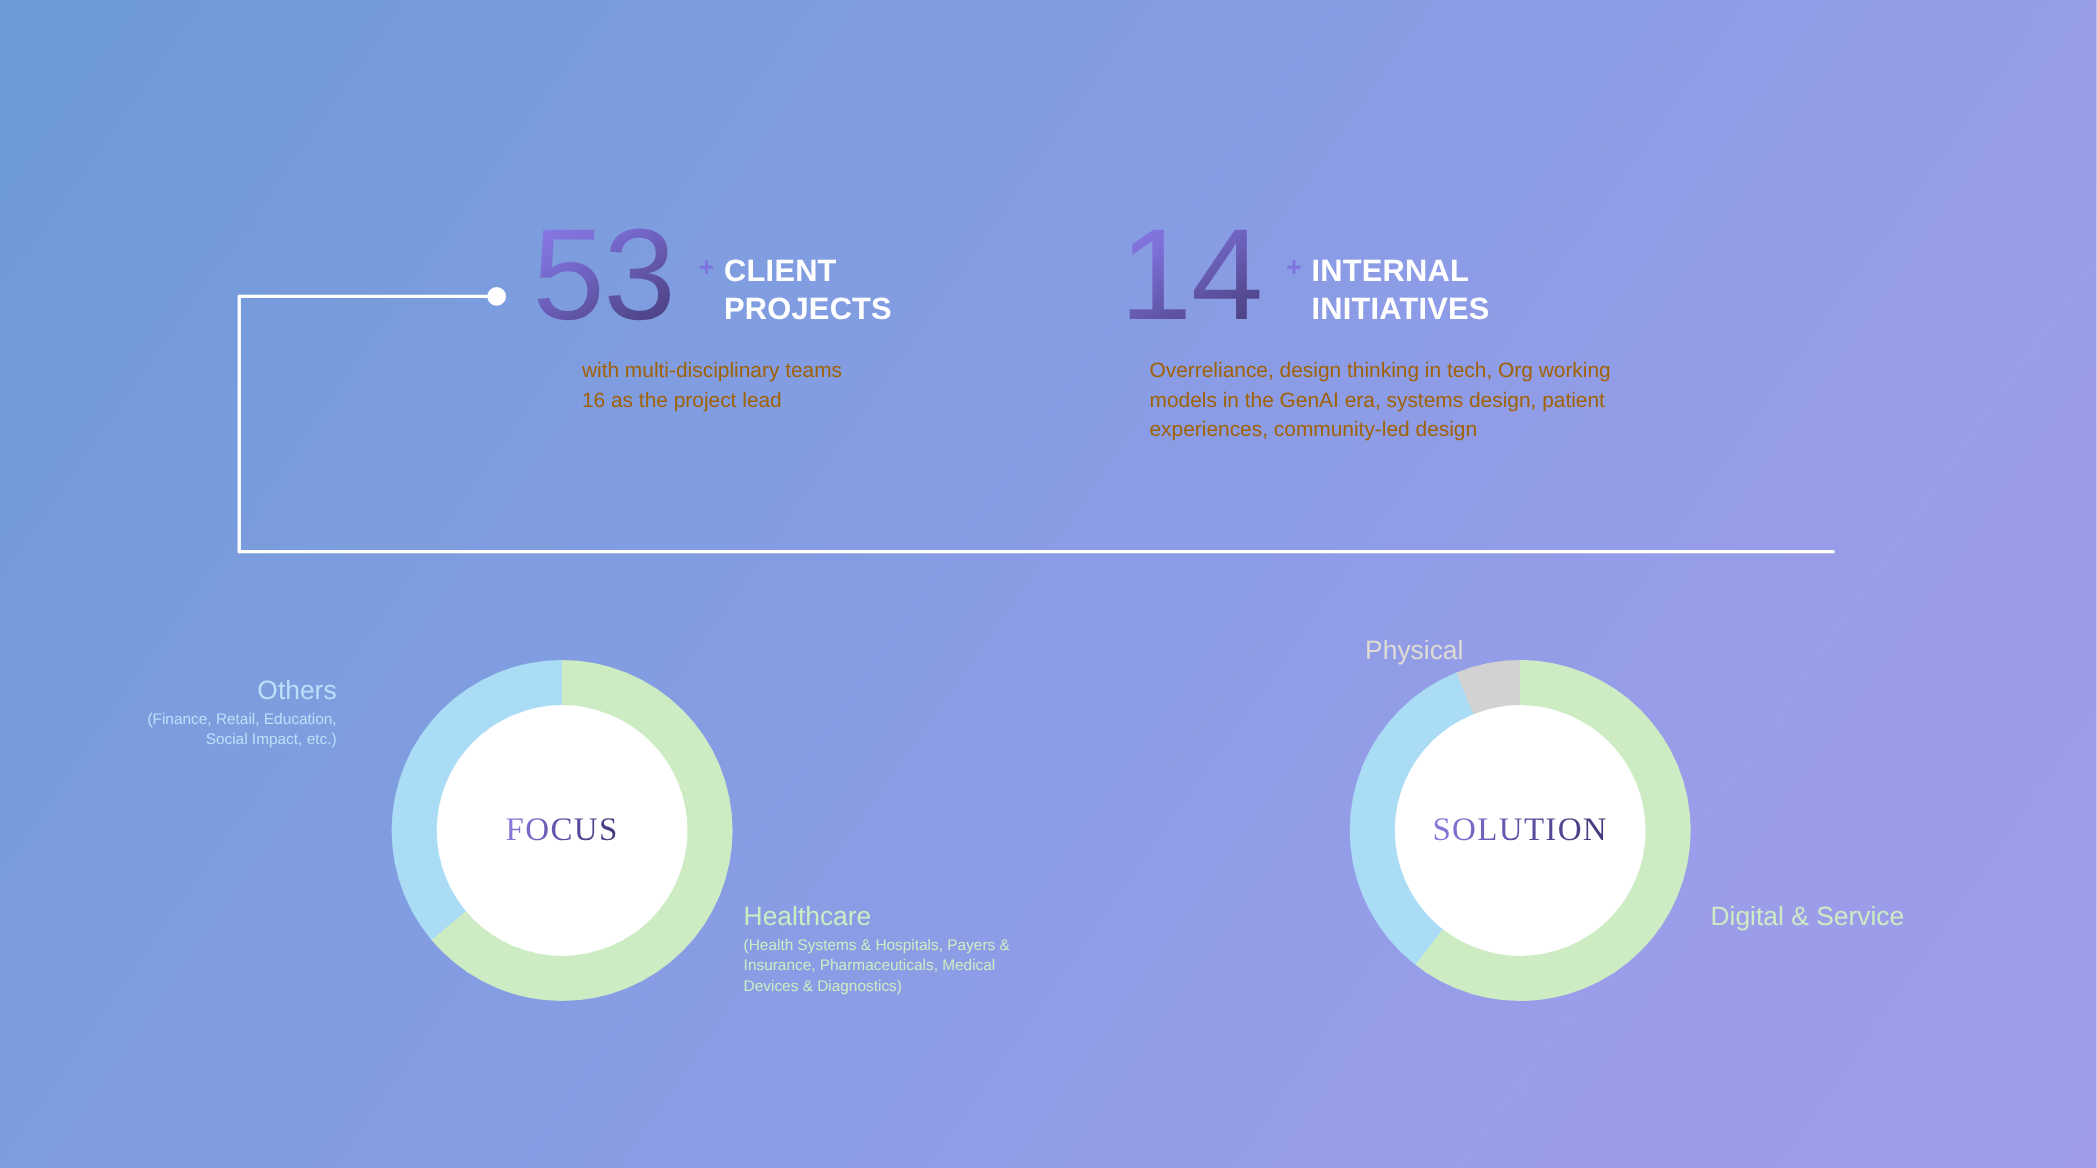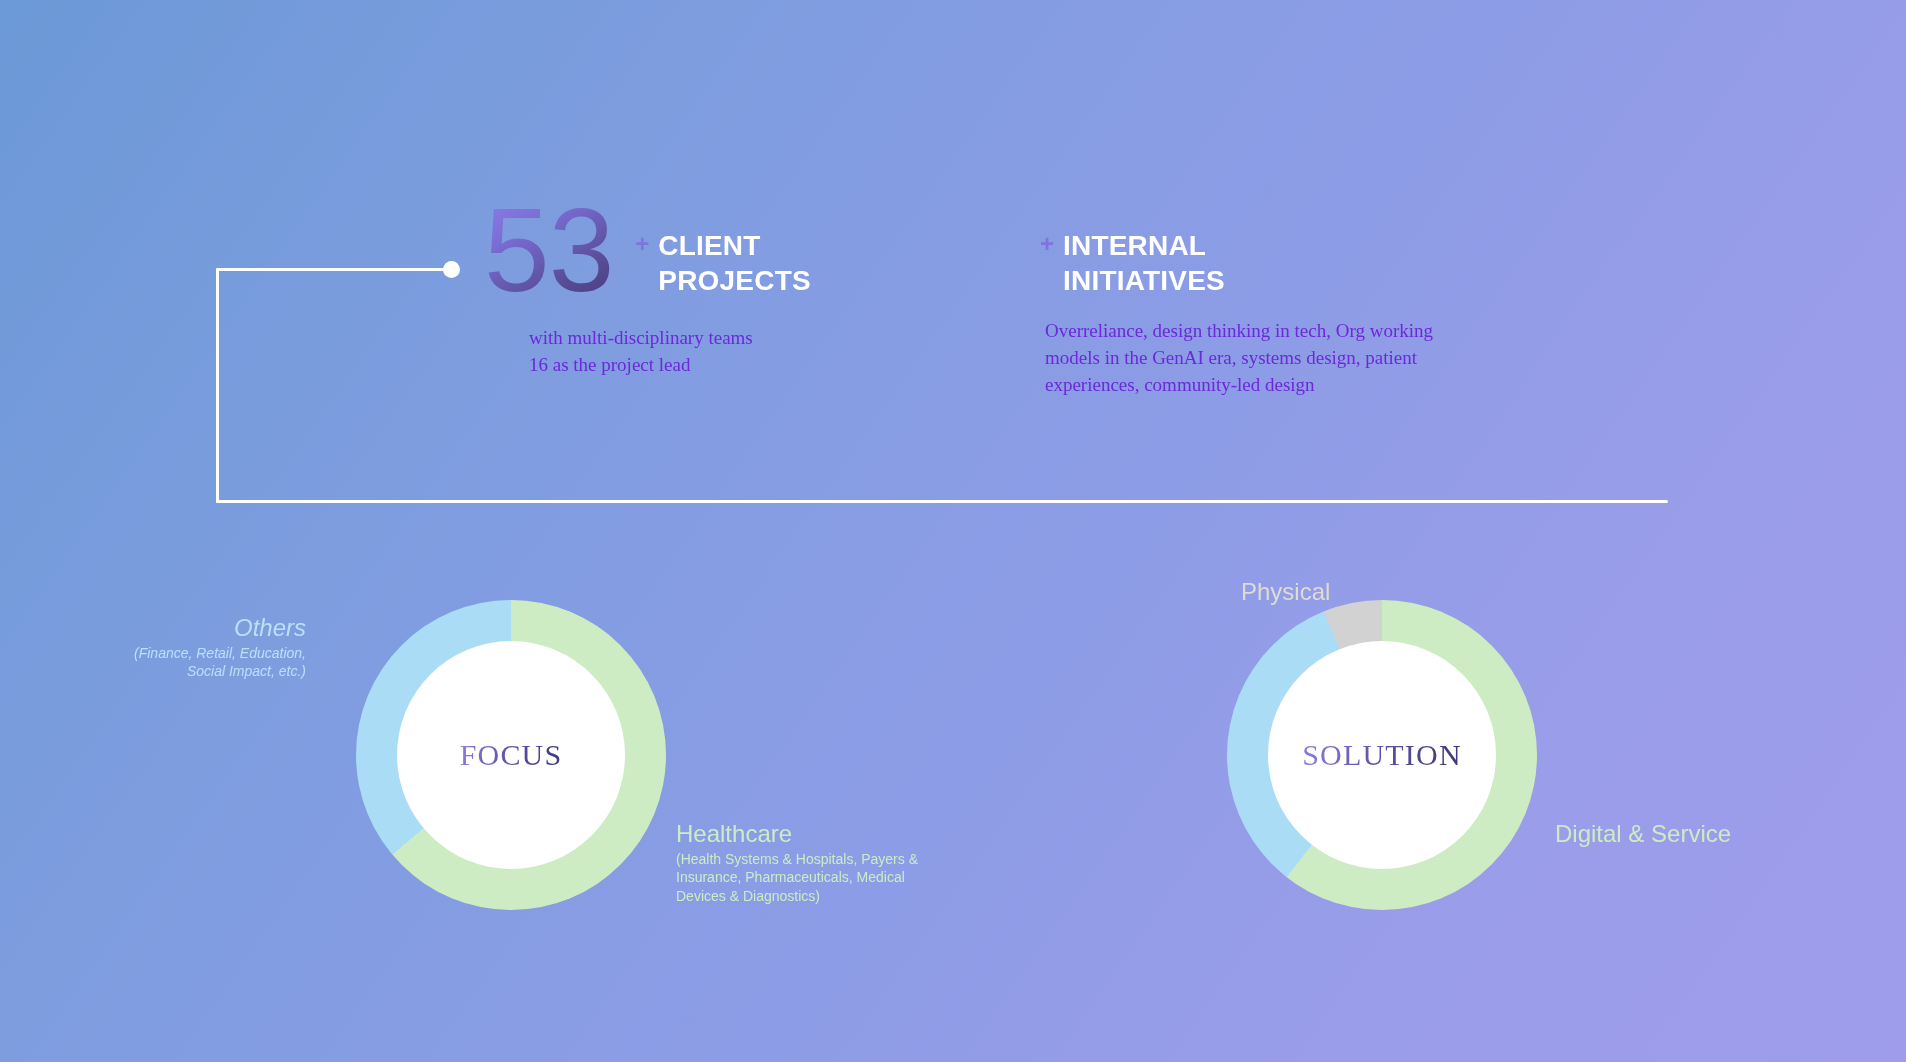--- a/index.html
+++ b/index.html
@@ -94,25 +94,24 @@
   }
   .stat-label {
     color: #ffffff;
     font-size: 28px;
     font-weight: 700;
     line-height: 1.25;
     letter-spacing: 0.2px;
     max-width: 200px;
   }
   .stat-desc {
-    color: #6d28d9;
+    color: #a16207;
     font-size: 19px;
     line-height: 1.42;
     font-weight: 400;
-    font-family: Liberation Serif, serif;
   }
 
   #stat-client { left: 484px; top: 196px; }
   #stat-client .stat-desc { margin-left: 45px; margin-top: 20px; width: 330px; }
   #stat-internal { left: 1018px; top: 196px; }
   #stat-internal .stat-desc { margin-left: 27px; margin-top: 20px; width: 440px; }
 
   
   .donut-wrap { position: absolute; font-family: Liberation Serif, serif; }
   .donut {
@@ -160,21 +159,20 @@
     display: block;
   }
 
   
   #focus-others {
     right: 1600px;
     top: 612px;
     width: 200px;
     text-align: right;
     color: #b8e0f8;
-    font-style: italic;
   }
   #focus-healthcare {
     left: 676px;
     top: 818px;
     width: 260px;
     text-align: left;
     color: #cdecc4;
   }
   
   #sol-physical {
@@ -214,20 +212,21 @@
         <span class="plus-sign">+</span>
         <span class="stat-label">CLIENT PROJECTS</span>
       </div>
     </div>
     <div class="stat-desc" style="white-space: pre-line;">with multi-disciplinary teams
 16 as the project lead</div>
   </div>
 
   <div class="stat-block" id="stat-internal">
     <div class="stat-top">
+      <div class="big-number">14</div>
       <div class="stat-label-wrap">
         <span class="plus-sign">+</span>
         <span class="stat-label">INTERNAL INITIATIVES</span>
       </div>
     </div>
     <div class="stat-desc">Overreliance, design thinking in tech, Org working models in the GenAI era, systems design, patient experiences, community-led design</div>
   </div>
 
   <div class="donut-wrap" id="focus-wrap" style="left:356px; top:600px;">
     <div class="donut" id="focus-donut" style="background: conic-gradient(rgb(205, 236, 196) 0deg, rgb(205, 236, 196) 230deg, rgb(170, 220, 245) 230deg, rgb(170, 220, 245) 360deg);">

